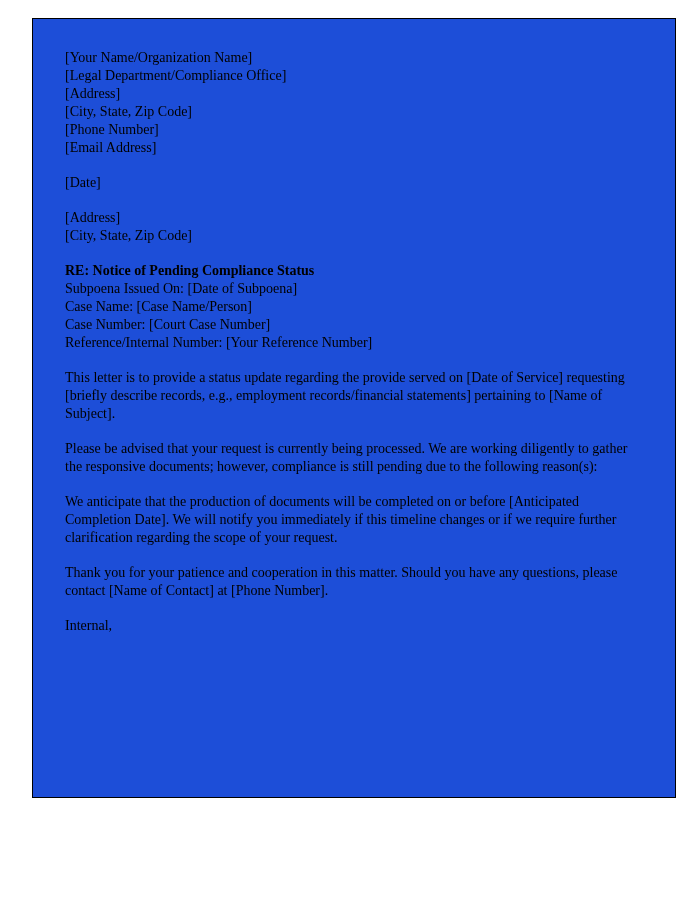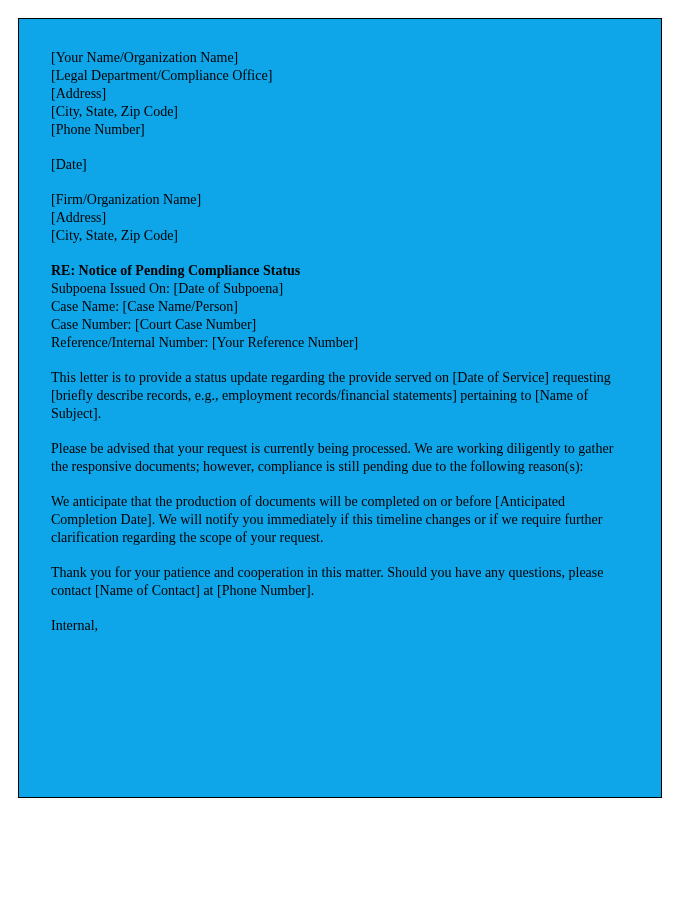--- a/index.html
+++ b/index.html
@@ -7,26 +7,26 @@
     width: 700px;
     height: 900px;
     background: #ffffff;
     font-family: "Liberation Serif", serif;
     font-size: 14px;
     line-height: 18px;
     color: #000000;
   }
   .page {
     position: absolute;
-    left: 18px;
+    left: 32px;
     top: 18px;
     width: 644px;
     height: 780px;
     border: 1px solid #000000;
-    background: #0ea5e9;
+    background: #1d4ed8;
     padding: 30px 32px 16px 32px;
     overflow: hidden;
   }
   .block { margin-bottom: 17px; }
   .line { white-space: nowrap; }
   p.para { margin-bottom: 17px; }
   .subject-line { font-weight: bold; }
   ul.reasons {
     margin: 0 0 17px 0;
     padding-left: 38px;
@@ -38,28 +38,28 @@
 <body>
 
 <div class="page">
 
   <div class="block">
     <div class="line">[Your Name/Organization Name]</div>
     <div class="line">[Legal Department/Compliance Office]</div>
     <div class="line">[Address]</div>
     <div class="line">[City, State, Zip Code]</div>
     <div class="line">[Phone Number]</div>
+    <div class="line">[Email Address]</div>
   </div>
 
   <div class="block">
     <div class="line">[Date]</div>
   </div>
 
   <div class="block">
-    <div class="line">[Firm/Organization Name]</div>
     <div class="line">[Address]</div>
     <div class="line">[City, State, Zip Code]</div>
   </div>
 
   <div class="block">
     <div class="line subject-line">RE: Notice of Pending Compliance Status</div>
     <div class="line">Subpoena Issued On: [Date of Subpoena]</div>
     <div class="line">Case Name: [Case Name/Person]</div>
     <div class="line">Case Number: [Court Case Number]</div>
     <div class="line">Reference/Internal Number: [Your Reference Number]</div>

